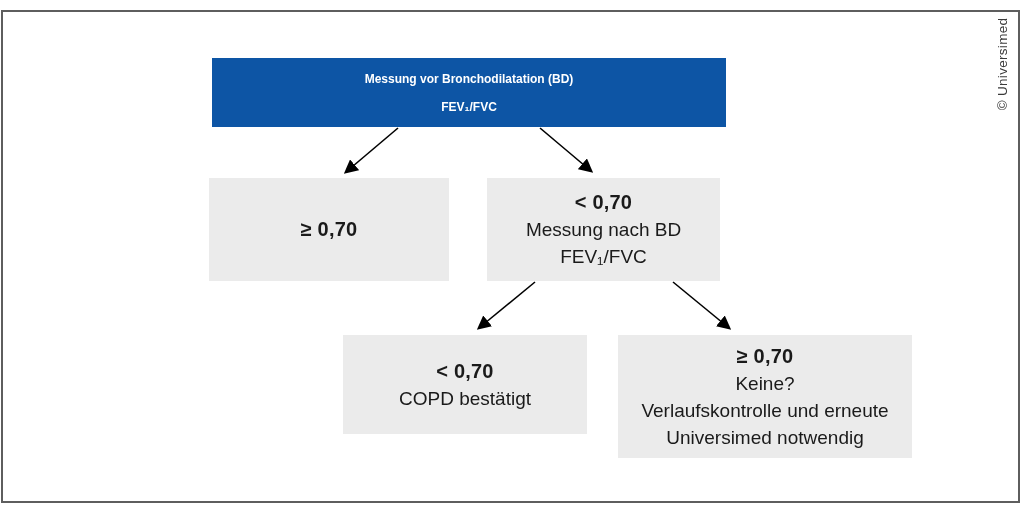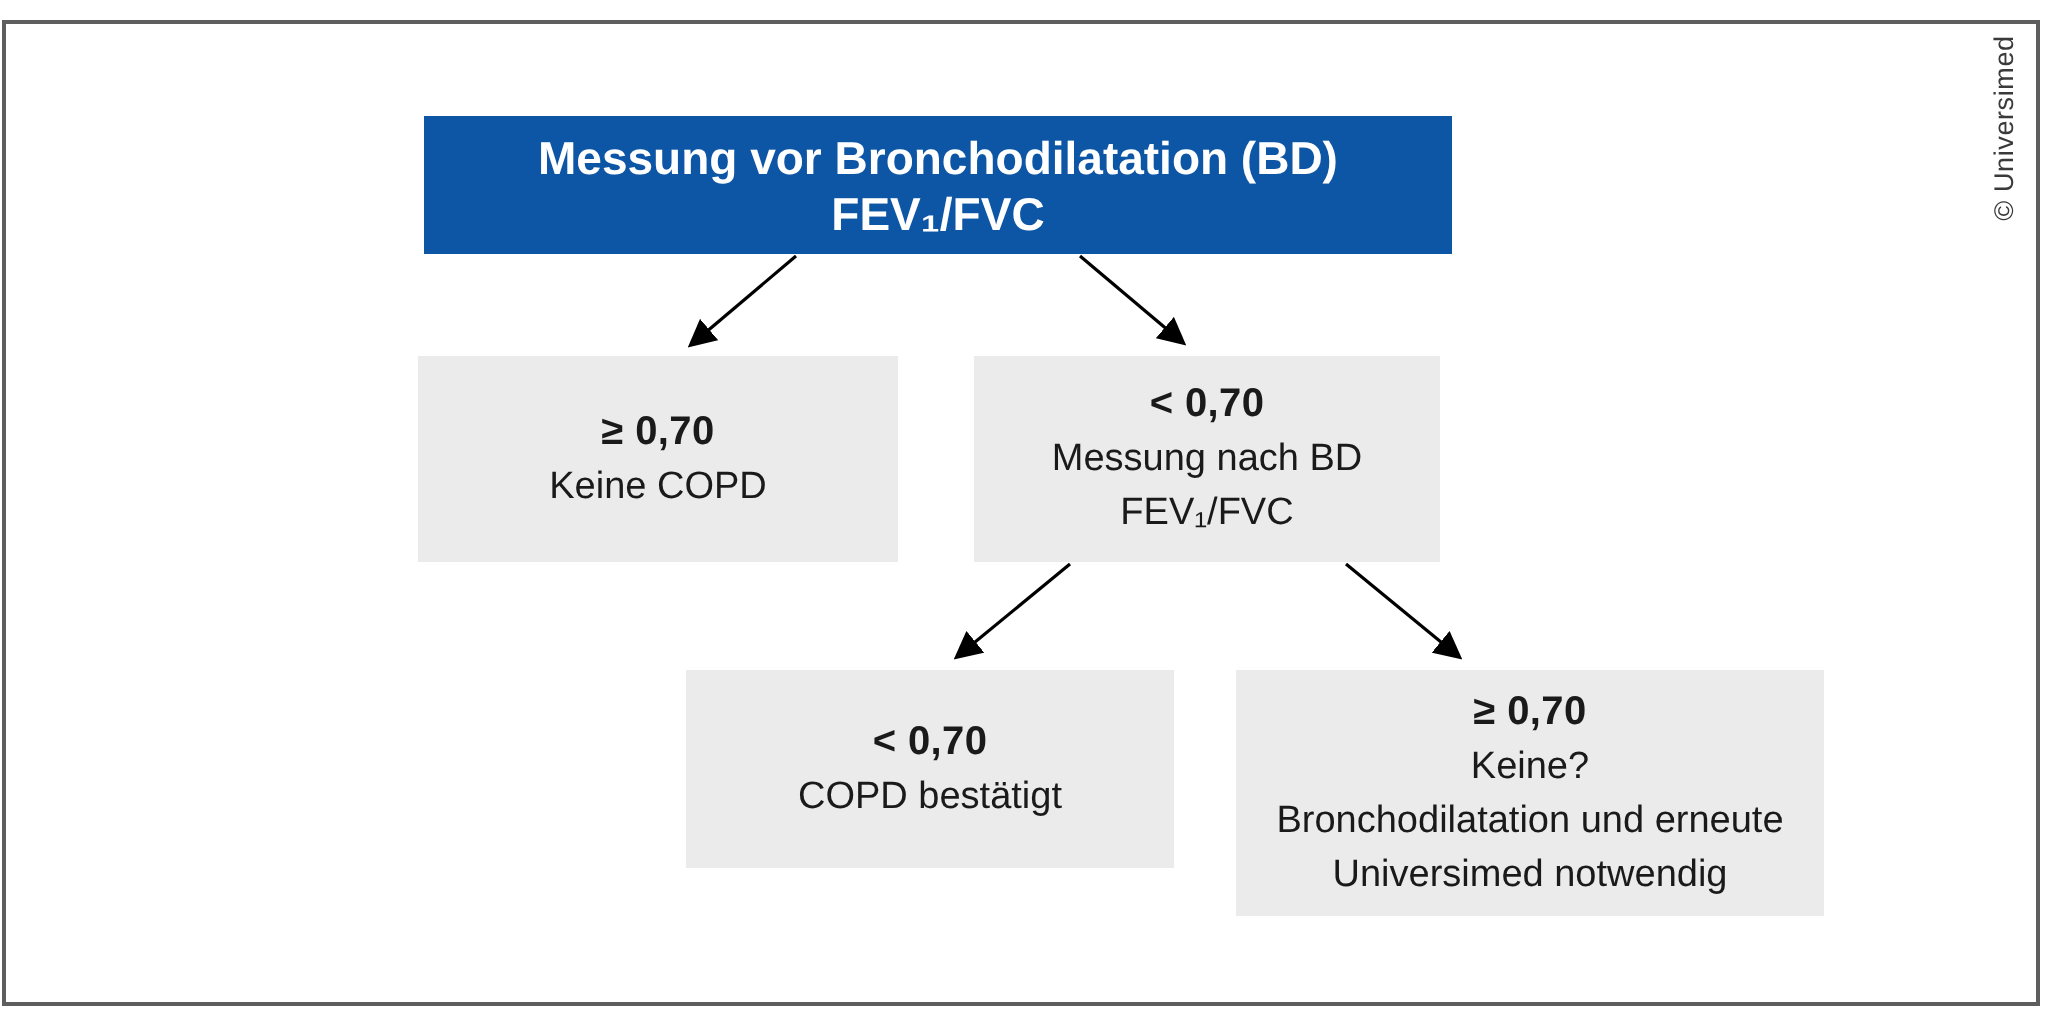--- a/index.html
+++ b/index.html
@@ -41,21 +41,21 @@
     font-weight: bold;
     font-size: 20px;
     letter-spacing: 0.2px;
   }
   .node-root {
     left: 212px; top: 58px;
     width: 514px; height: 69px;
     background: #0d55a5;
     color: #ffffff;
     font-weight: bold;
-    font-size: 23px;
+    font-size: 12px;
     line-height: 28px;
   }
   .node-gray { background: #ebebeb; }
   .node-keine-copd      { left: 209px; top: 178px; width: 240px; height: 103px; }
   .node-messung-nach-bd { left: 487px; top: 178px; width: 233px; height: 103px; }
   .node-copd-bestaetigt { left: 343px; top: 335px; width: 244px; height:  99px; }
   .node-asthma          { left: 618px; top: 335px; width: 294px; height: 123px; }
   .credit {
     position: absolute;
     left: 1002px; top: 64px;
@@ -86,36 +86,35 @@
     <line x1="673" y1="282" x2="729" y2="328" stroke="#000000" stroke-width="1.6" marker-end="url(#ah)"></line>
   </svg>
 
   <div class="node node-root">
     <span>Messung vor Bronchodilatation (BD)</span>
     <span>FEV₁/FVC</span>
   </div>
 
   <div class="node node-gray node-keine-copd">
     <span class="value">≥ 0,70</span>
-    <span>Keine COPD</span>
   </div>
 
   <div class="node node-gray node-messung-nach-bd">
     <span class="value">&lt; 0,70</span>
     <span>Messung nach BD</span>
     <span>FEV₁/FVC</span>
   </div>
 
   <div class="node node-gray node-copd-bestaetigt">
     <span class="value">&lt; 0,70</span>
     <span>COPD bestätigt</span>
   </div>
 
   <div class="node node-gray node-asthma">
     <span class="value">≥ 0,70</span>
     <span>Keine?</span>
-    <span>Bronchodilatation und erneute</span>
+    <span>Verlaufskontrolle und erneute</span>
     <span>Universimed notwendig</span>
   </div>
 
   <div class="credit">© Universimed</div>
 
 </div>
 
 </body></html>

